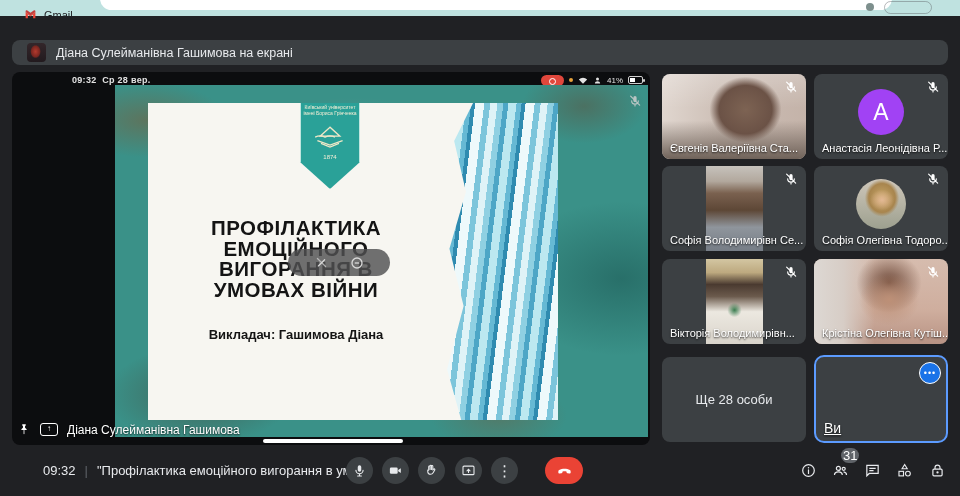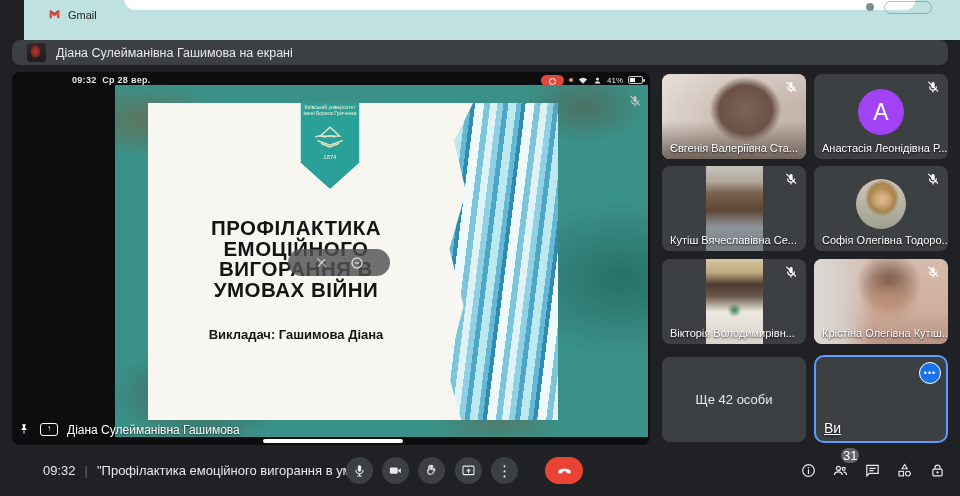--- a/index.html
+++ b/index.html
@@ -1,21 +1,21 @@
 <!DOCTYPE html>
 <html><head>
 <meta charset="utf-8">
 <style>
   html,body{margin:0;padding:0;background:#000;}
   *{box-sizing:border-box;}
   .app{position:relative;width:960px;height:496px;background:#202124;overflow:hidden;
        font-family:"Liberation Sans",sans-serif;}
 
   
-  .browser{position:absolute;top:0;left:0;right:0;height:40px;background:#bfe2e0;margin-left:24px;}
+  .browser{position:absolute;top:0;left:0;right:0;height:16px;background:#bfe2e0;}
   .addressbar{position:absolute;top:-13px;left:100px;width:792px;height:23px;background:#fff;border-radius:12px;}
   .bookmark{position:absolute;top:8px;left:24px;display:flex;align-items:center;gap:7px;
             font-size:11px;color:#202124;}
   .browser-btn{position:absolute;top:1px;right:28px;width:48px;height:13px;
                border:1px solid rgba(95,99,104,.45);border-radius:8px;}
   .browser-dot{position:absolute;top:3px;right:86px;width:8px;height:8px;border-radius:50%;background:#7d8f8d;}
 
   
   .banner{position:absolute;left:12px;right:12px;top:40px;height:25px;background:#3c4043;
           border-radius:8px;display:flex;align-items:center;padding-left:15px;gap:10px;}
@@ -263,21 +263,21 @@
       </svg>
     <span class="tile-name">Анастасія Леонідівна Р...</span>
   </div>
 
   <div class="tile t3">
     <div class="strip s3"></div>
     <svg class="tile-mic" viewBox="0 0 24 24" width="14" height="14">
         <rect x="9.2" y="3.5" width="5.6" height="10.5" rx="2.8" fill="#fff"></rect>
         <path d="M6.3 11.5a5.7 5.7 0 0 0 11.4 0M12 17.5v3M4.5 3.5l15.5 15.5" fill="none" stroke="#fff" stroke-width="2" stroke-linecap="round"></path>
       </svg>
-    <span class="tile-name">Кутіш Вячеславівна Се...</span>
+    <span class="tile-name">Софія Володимирівн Се...</span>
   </div>
 
   <div class="tile t4">
     <div class="photo-circle"></div>
     <svg class="tile-mic" viewBox="0 0 24 24" width="14" height="14">
         <rect x="9.2" y="3.5" width="5.6" height="10.5" rx="2.8" fill="#fff"></rect>
         <path d="M6.3 11.5a5.7 5.7 0 0 0 11.4 0M12 17.5v3M4.5 3.5l15.5 15.5" fill="none" stroke="#fff" stroke-width="2" stroke-linecap="round"></path>
       </svg>
     <span class="tile-name">Софія Олегівна Тодоро...</span>
   </div>
@@ -294,21 +294,21 @@
   <div class="tile t6">
     <div class="vid v6"></div>
     <svg class="tile-mic" viewBox="0 0 24 24" width="14" height="14">
         <rect x="9.2" y="3.5" width="5.6" height="10.5" rx="2.8" fill="#fff"></rect>
         <path d="M6.3 11.5a5.7 5.7 0 0 0 11.4 0M12 17.5v3M4.5 3.5l15.5 15.5" fill="none" stroke="#fff" stroke-width="2" stroke-linecap="round"></path>
       </svg>
     <span class="tile-name">Крістіна Олегівна Кутіш...</span>
   </div>
 
   <div class="tile t7">
-    <div class="center-name">Ще 42 особи</div>
+    <div class="center-name">Ще 28 особи</div>
   </div>
 
   <div class="tile t8">
     <div class="vid v8"></div>
     <div class="more-blue">•••</div>
     <span class="self-label">Ви</span>
   </div>
 
   <div class="cb-left">
     <span class="cb-clock">09:32</span>

